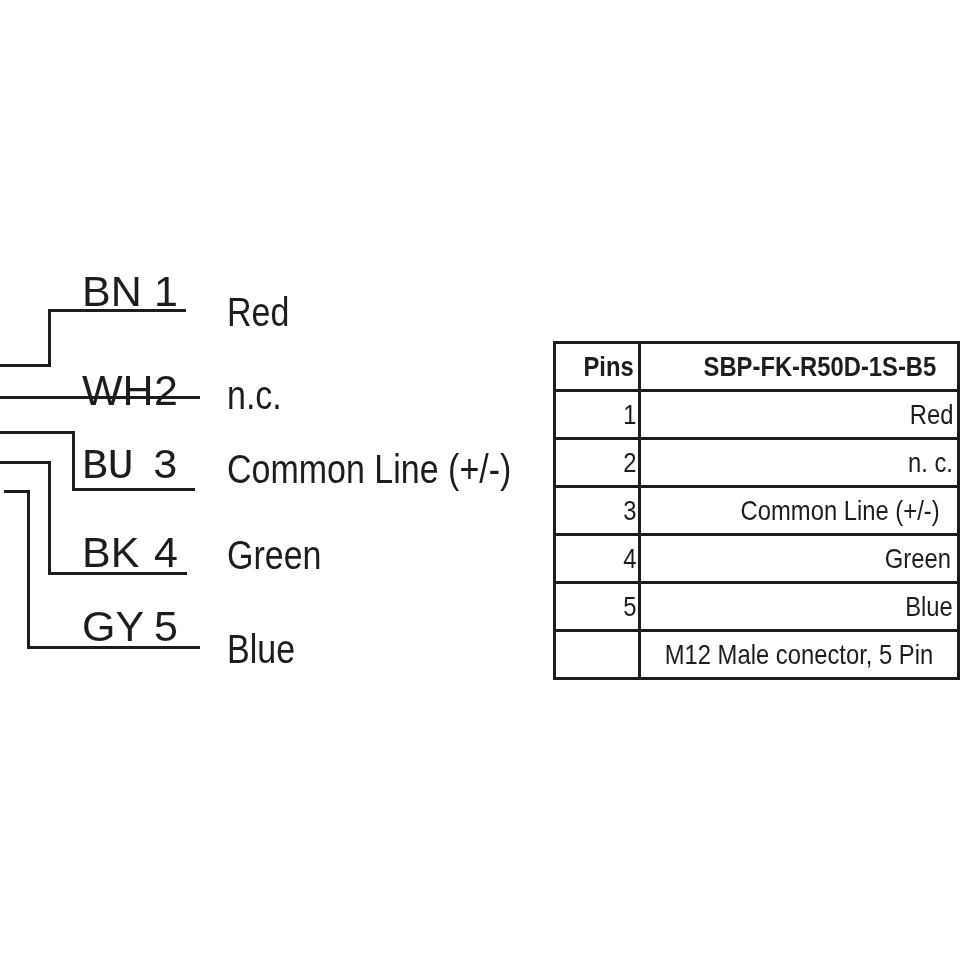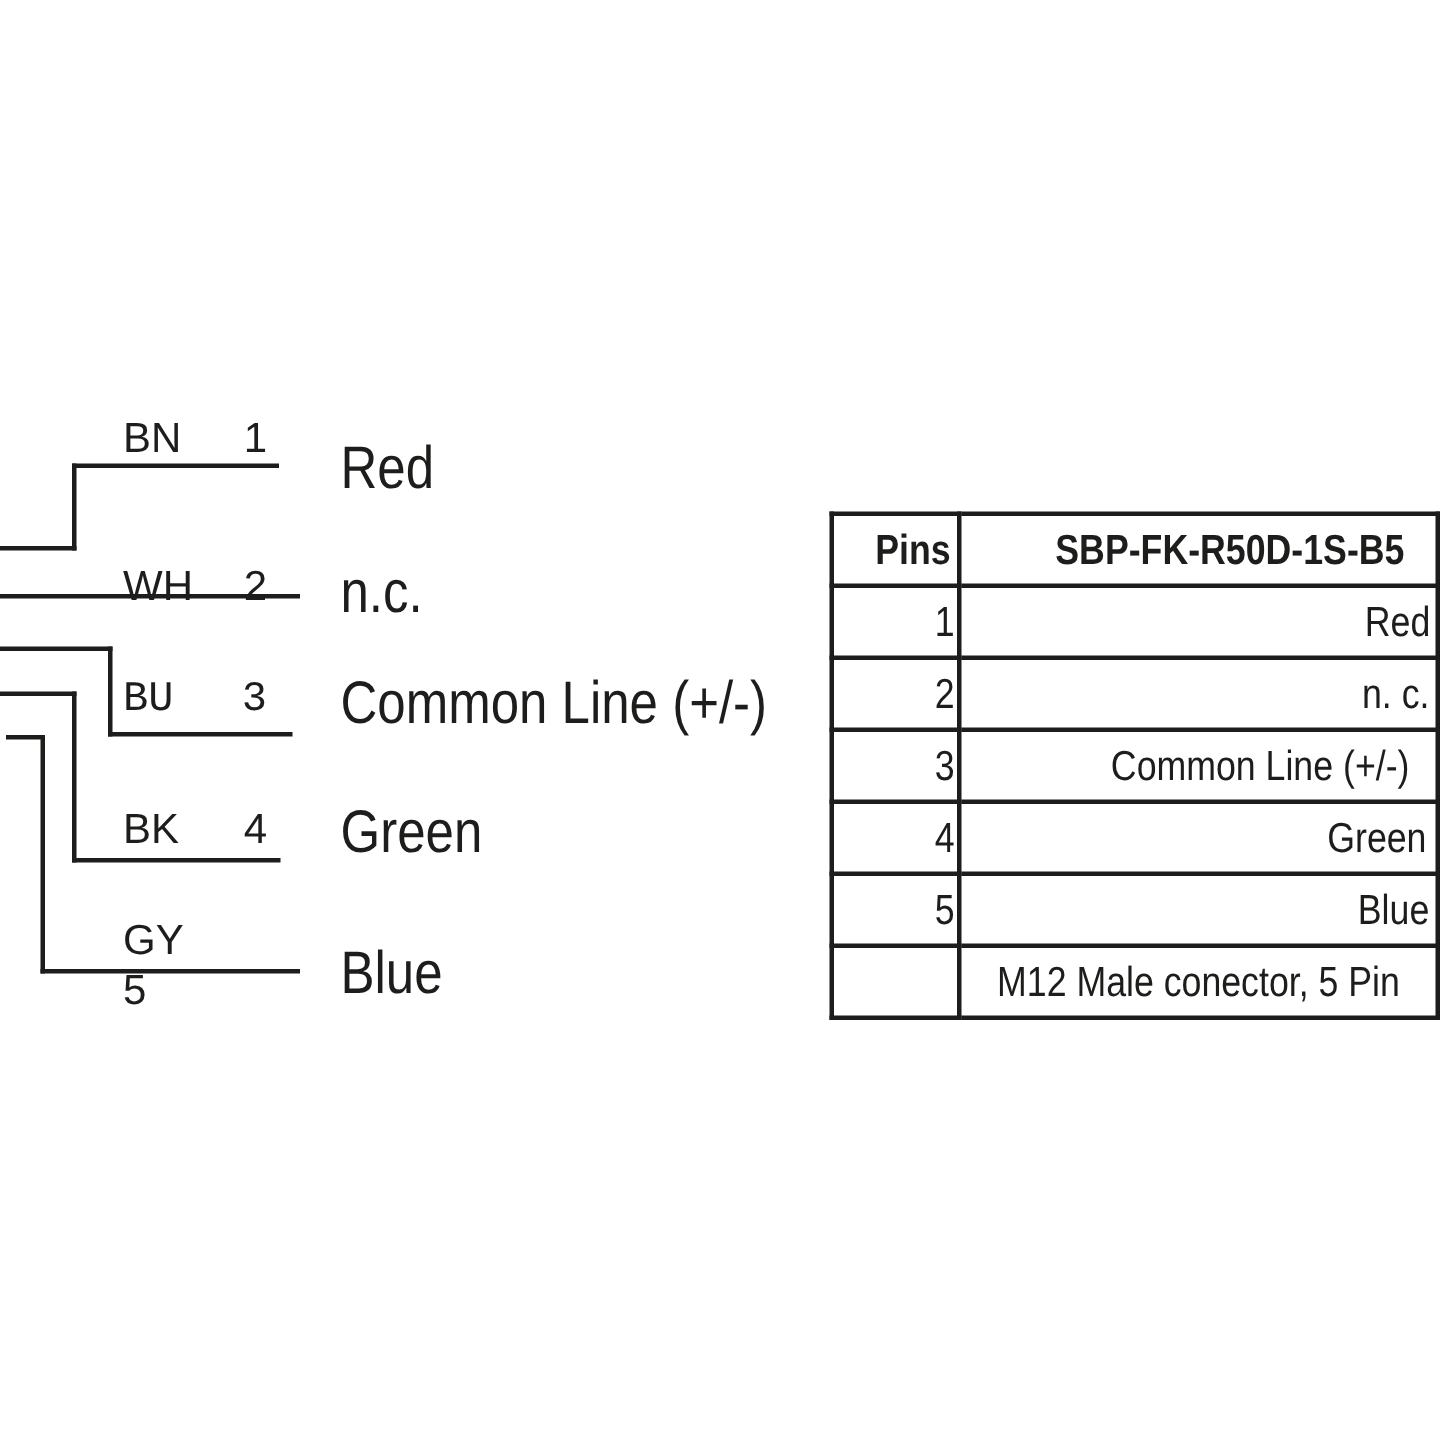--- a/index.html
+++ b/index.html
@@ -24,21 +24,21 @@
   .hline { height: 3px; }
   .vline { width: 3px; }
 
   
   .wire-label {
     position: absolute;
     left: 82px;
     width: 96px;
     display: flex;
     justify-content: space-between;
-    font-size: 28px;
+    font-size: 43px;
     line-height: 33px;
     white-space: nowrap;
   }
 
   
   .color-label {
     position: absolute;
     left: 227px;
     font-size: 40px;
     line-height: 40px;
@@ -111,21 +111,21 @@
   <div class="line hline" style="left:48px; top:572px; width:139px;"></div>
   <div class="wire-label" style="top:536px;">
     <span>BK</span>
     <span>4</span>
   </div>
   <div class="color-label" style="top:535px;">Green</div>
 
   <div class="line hline" style="left:4px;  top:490px; width:26px;"></div>
   <div class="line vline" style="left:27px; top:490px; height:159px;"></div>
   <div class="line hline" style="left:27px; top:646px; width:173px;"></div>
-  <div class="wire-label" style="top:610px;flex-direction:column;">
+  <div class="wire-label" style="top:610px;">
     <span>GY</span>
     <span>5</span>
   </div>
   <div class="color-label" style="top:629px;">Blue</div>
 
   <table class="pin-table">
     <colgroup>
       <col class="col-pins">
       <col class="col-desc">
     </colgroup>

